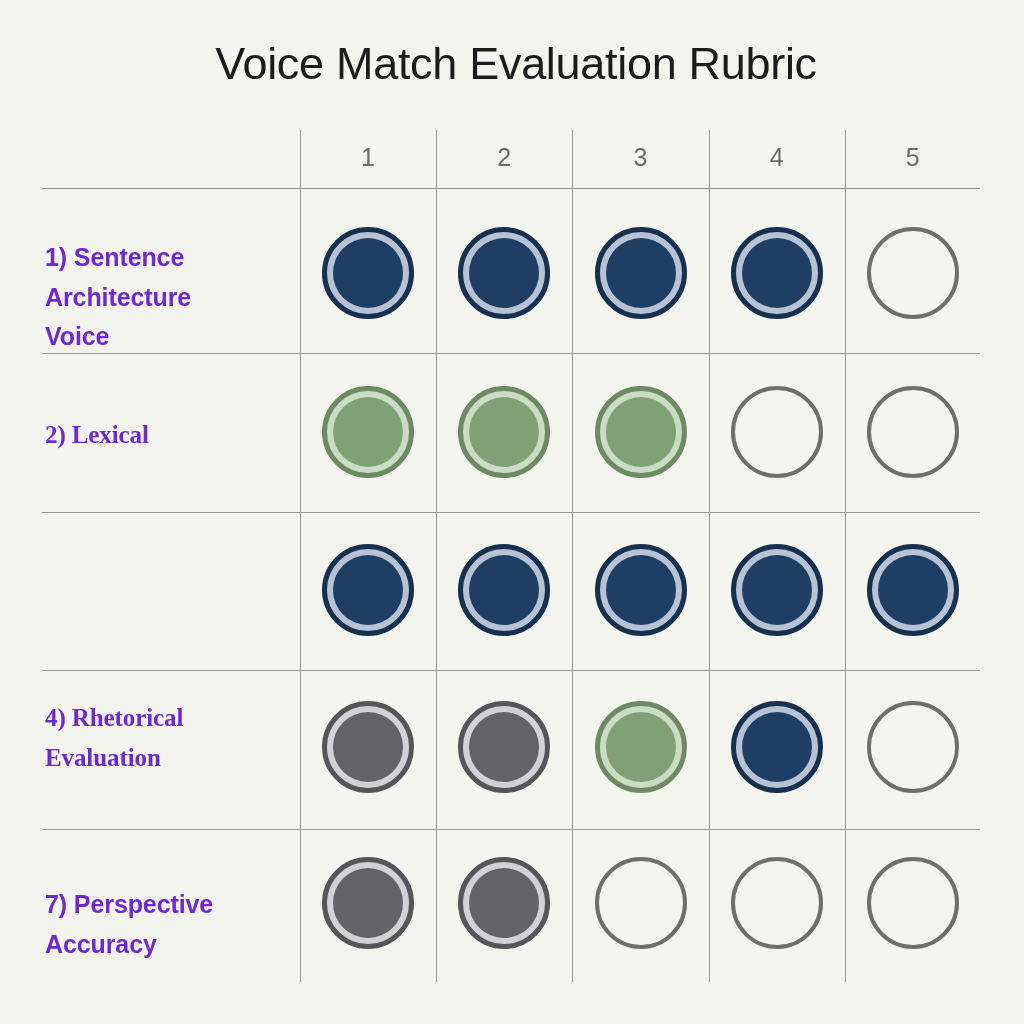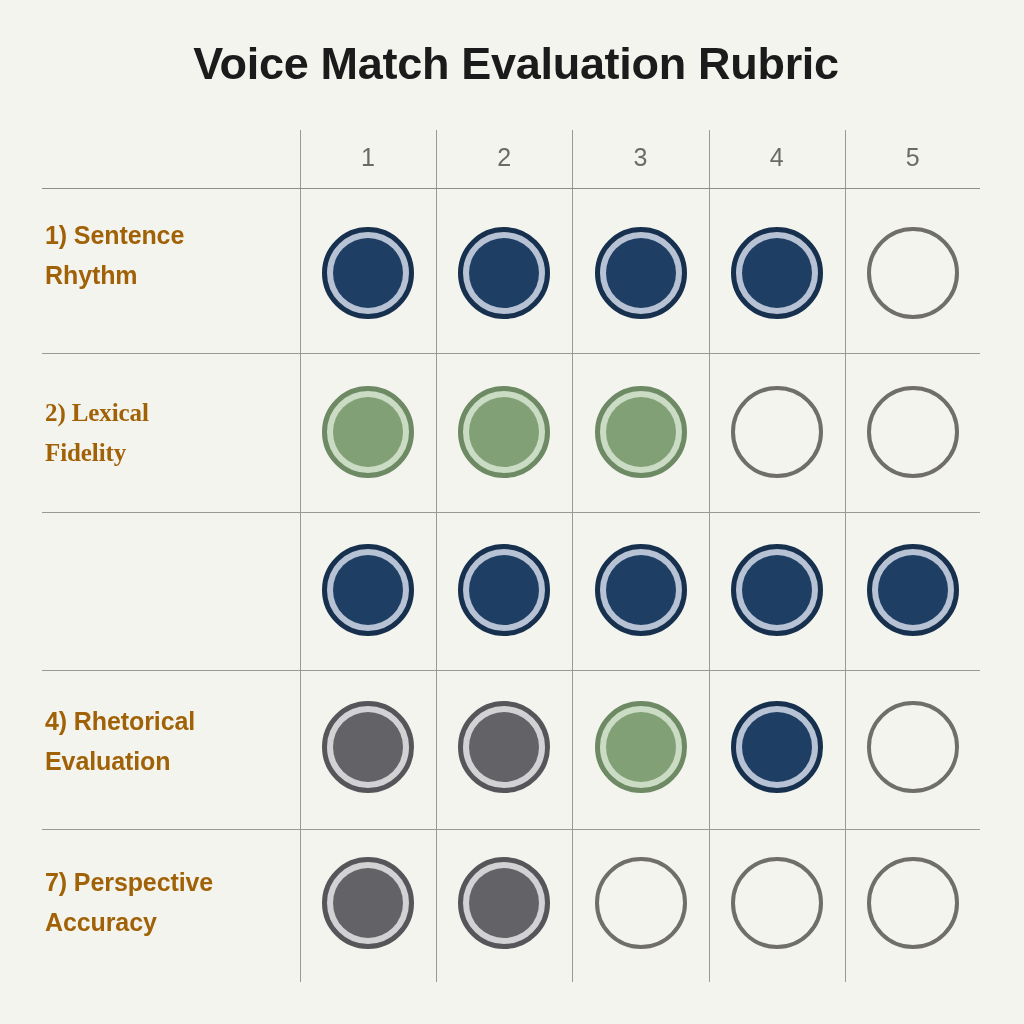--- a/index.html
+++ b/index.html
@@ -22,21 +22,21 @@
   }
 
   
   #page-title {
     position: absolute;
     left: 8px;
     right: 0;
     top: 38px;
     text-align: center;
     font-size: 45px;
-    font-weight: bold;
+    font-weight: normal;
     letter-spacing: -0.3px;
     color: #1b1b1b;
     white-space: nowrap;
   }
 
   
   
   .vline {
     position: absolute;
     top: 130px;
@@ -66,22 +66,23 @@
   }
 
   
   .row-label {
     position: absolute;
     left: 45px;
     width: 250px;
     font-size: 25px;
     font-weight: bold;
     line-height: 1.58;
-    color: #a16207;
+    color: #6d28d9;
     letter-spacing: -0.1px;
+    margin-top: 22px;
   }
 
   
   .cell {
     position: absolute;
     width: 92px;
     height: 92px;
     box-sizing: border-box;
   }
   .dot {
@@ -133,29 +134,29 @@
   <div id="col-headers">
       <div class="col-head" style="left: 300px;">1</div>
       <div class="col-head" style="left: 436.2px;">2</div>
       <div class="col-head" style="left: 572.4px;">3</div>
       <div class="col-head" style="left: 708.6px;">4</div>
       <div class="col-head" style="left: 844.8px;">5</div>
     </div>
   <div id="row-labels">
       <div class="row-label" style="top: 216px;">
         <div>1) Sentence</div>
-        <div>Rhythm</div>
+        <div>Architecture</div>
+        <div>Voice</div>
       </div>
       <div class="row-label" style="top: 393px; font-family: Liberation Serif, serif;">
         <div>2) Lexical</div>
-        <div>Fidelity</div>
       </div>
       <div class="row-label" style="top: 552px;">
       </div>
-      <div class="row-label" style="top: 702px;">
+      <div class="row-label" style="top: 676px; font-family: Liberation Serif, serif;">
         <div>4) Rhetorical</div>
         <div>Evaluation</div>
       </div>
       <div class="row-label" style="top: 863px;">
         <div>7) Perspective</div>
         <div>Accuracy</div>
       </div>
     </div>
   <div id="cells">
       <div class="cell" style="left: 322.1px; top: 227px;">

